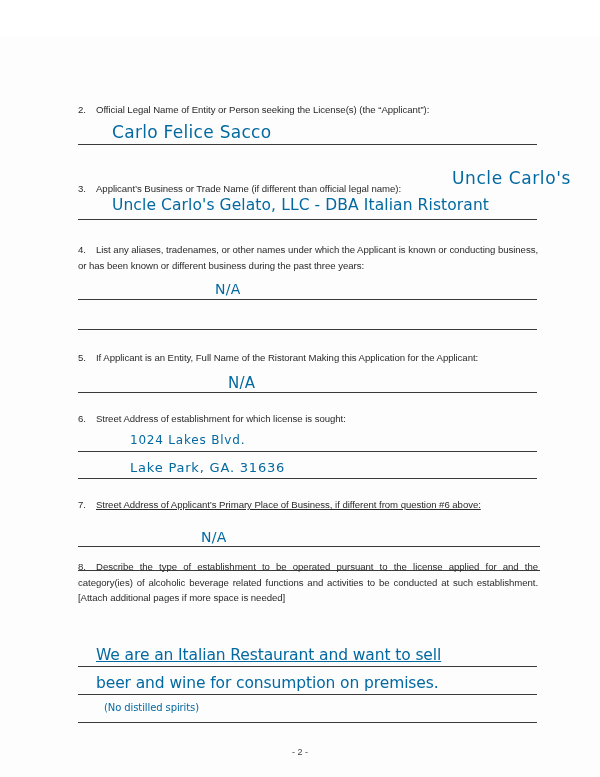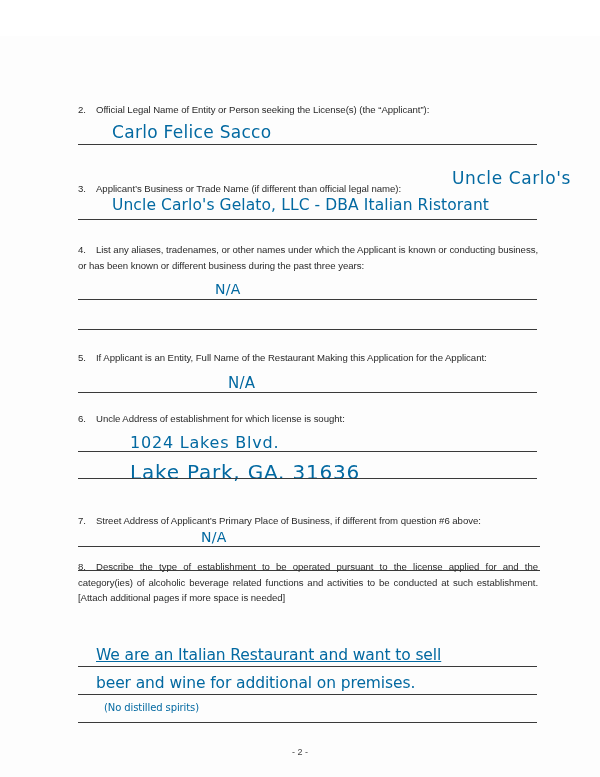--- a/index.html
+++ b/index.html
@@ -81,44 +81,44 @@
   <div class="rule" style="top:183px;"></div>
 
   <div class="q justify" style="top:206px;">
     <span class="num">4.</span><span>List any aliases, tradenames, or other names under which the Applicant is known or conducting business, or has been known or different business during the past three years:</span>
   </div>
   <div class="hw" style="left:215px; top:245px; font-size:14px;">N/A</div>
   <div class="rule" style="top:263px;"></div>
   <div class="rule" style="top:293px;"></div>
 
   <div class="q" style="top:314px;">
-    <span class="num">5.</span><span>If Applicant is an Entity, Full Name of the Restaurant Making this Application for the Applicant:</span>
+    <span class="num">5.</span><span>If Applicant is an Entity, Full Name of the Ristorant Making this Application for the Applicant:</span>
   </div>
   <div class="hw" style="left:228px; top:338px; font-size:15px;">N/A</div>
   <div class="rule" style="top:356px;"></div>
 
   <div class="q" style="top:375px;">
-    <span class="num">6.</span><span>Uncle Address of establishment for which license is sought:</span>
+    <span class="num">6.</span><span>Street Address of establishment for which license is sought:</span>
   </div>
-  <div class="hw" style="left:130px; top:397px; font-size:16px; letter-spacing:0.8px;">1024 Lakes Blvd.</div>
+  <div class="hw" style="left:130px; top:397px; font-size:12px; letter-spacing:0.8px;">1024 Lakes Blvd.</div>
   <div class="rule" style="top:415px;"></div>
-  <div class="hw" style="left:130px; top:424px; font-size:20px; letter-spacing:0.8px;">Lake Park, GA. 31636</div>
+  <div class="hw" style="left:130px; top:424px; font-size:13px; letter-spacing:0.8px;">Lake Park, GA. 31636</div>
   <div class="rule" style="top:442px;"></div>
 
-  <div class="q" style="top:477px; width:480px;">
+  <div class="q" style="top:461px; width:480px;text-decoration:underline;">
     <span class="num">7.</span><span>Street Address of Applicant’s Primary Place of Business, if different from question #6 above:</span>
   </div>
   <div class="hw" style="left:201px; top:493px; font-size:14px;">N/A</div>
   <div class="rule" style="top:510px; width:462px;"></div>
   <div class="rule" style="top:534px; width:462px;"></div>
 
   <div class="q justify" style="top:523px;">
     <span class="num">8.</span><span>Describe the type of establishment to be operated pursuant to the license applied for and the category(ies) of alcoholic beverage related functions and activities to be conducted at such establishment. [Attach additional pages if more space is needed]</span>
   </div>
   <div class="hw" style="left:96px; top:610px; font-size:15.5px; letter-spacing:-0.1px;text-decoration:underline;">We are an Italian Restaurant and want to sell</div>
   <div class="rule" style="top:630px;"></div>
-  <div class="hw" style="left:96px; top:638px; font-size:15.5px; letter-spacing:-0.1px;">beer and wine for additional on premises.</div>
+  <div class="hw" style="left:96px; top:638px; font-size:15.5px; letter-spacing:-0.1px;">beer and wine for consumption on premises.</div>
   <div class="rule" style="top:658px;"></div>
   <div class="hw" style="left:104px; top:666px; font-size:10px; letter-spacing:-0.1px;">(No distilled spirits)</div>
   <div class="rule" style="top:686px;"></div>
 
   <div class="pagenum">- 2 -</div>
 </div>
 
 </body></html>

